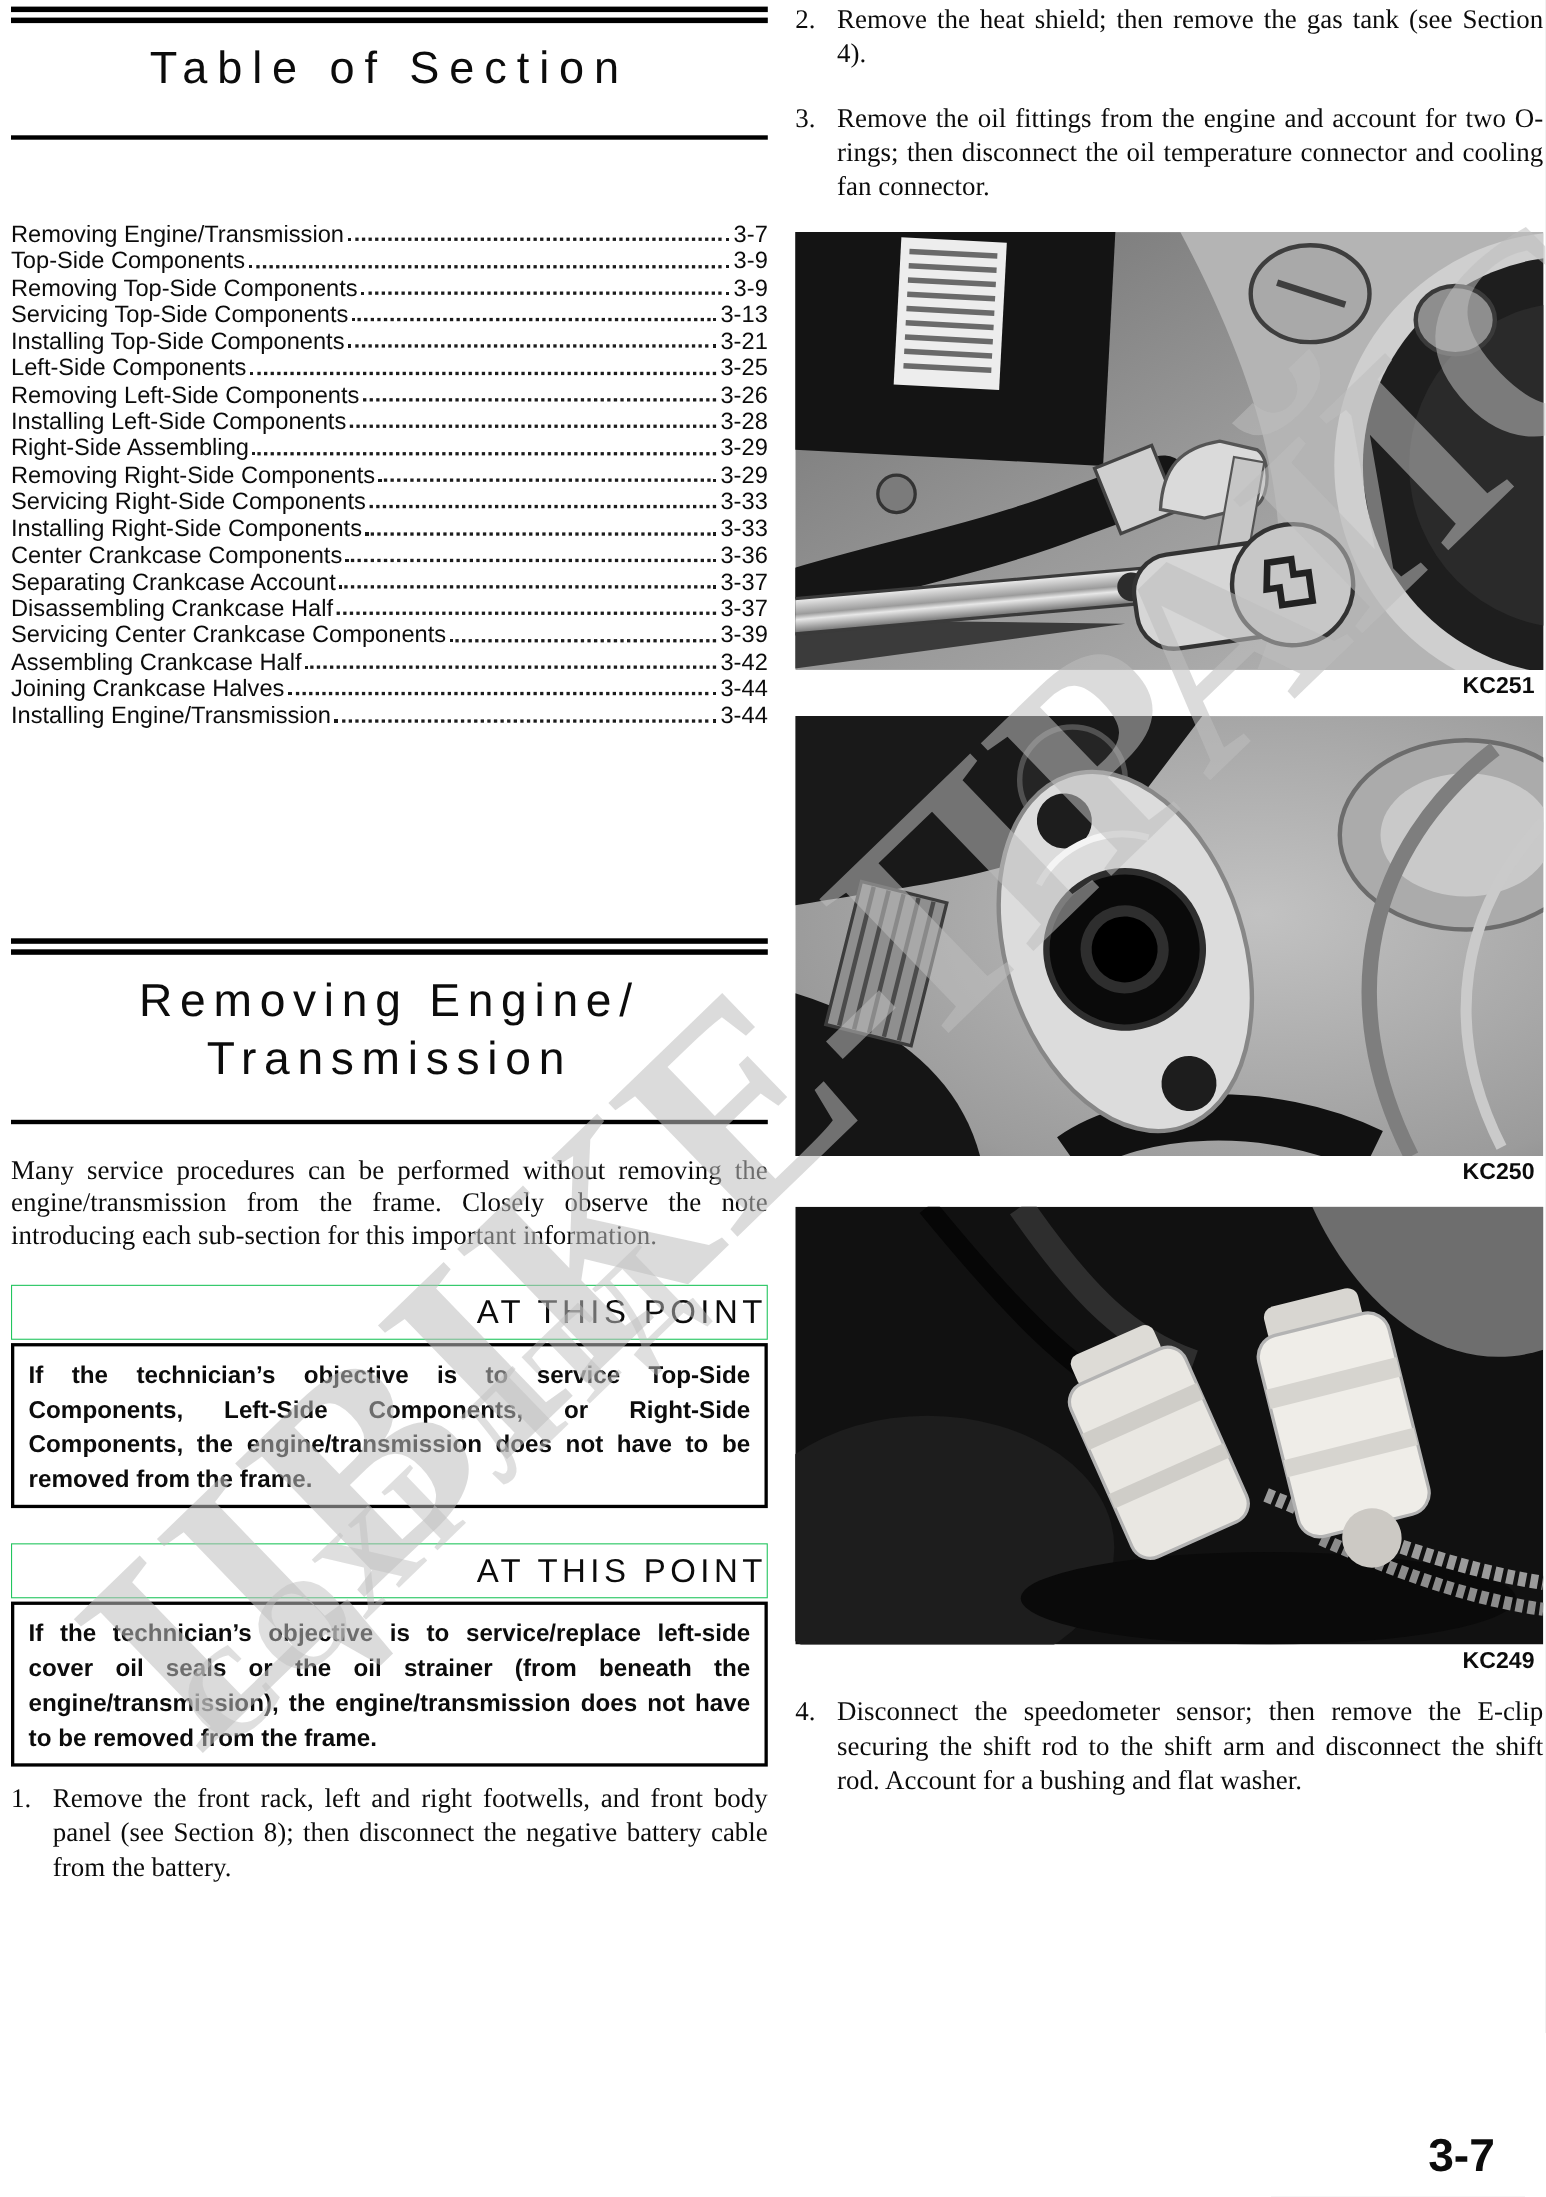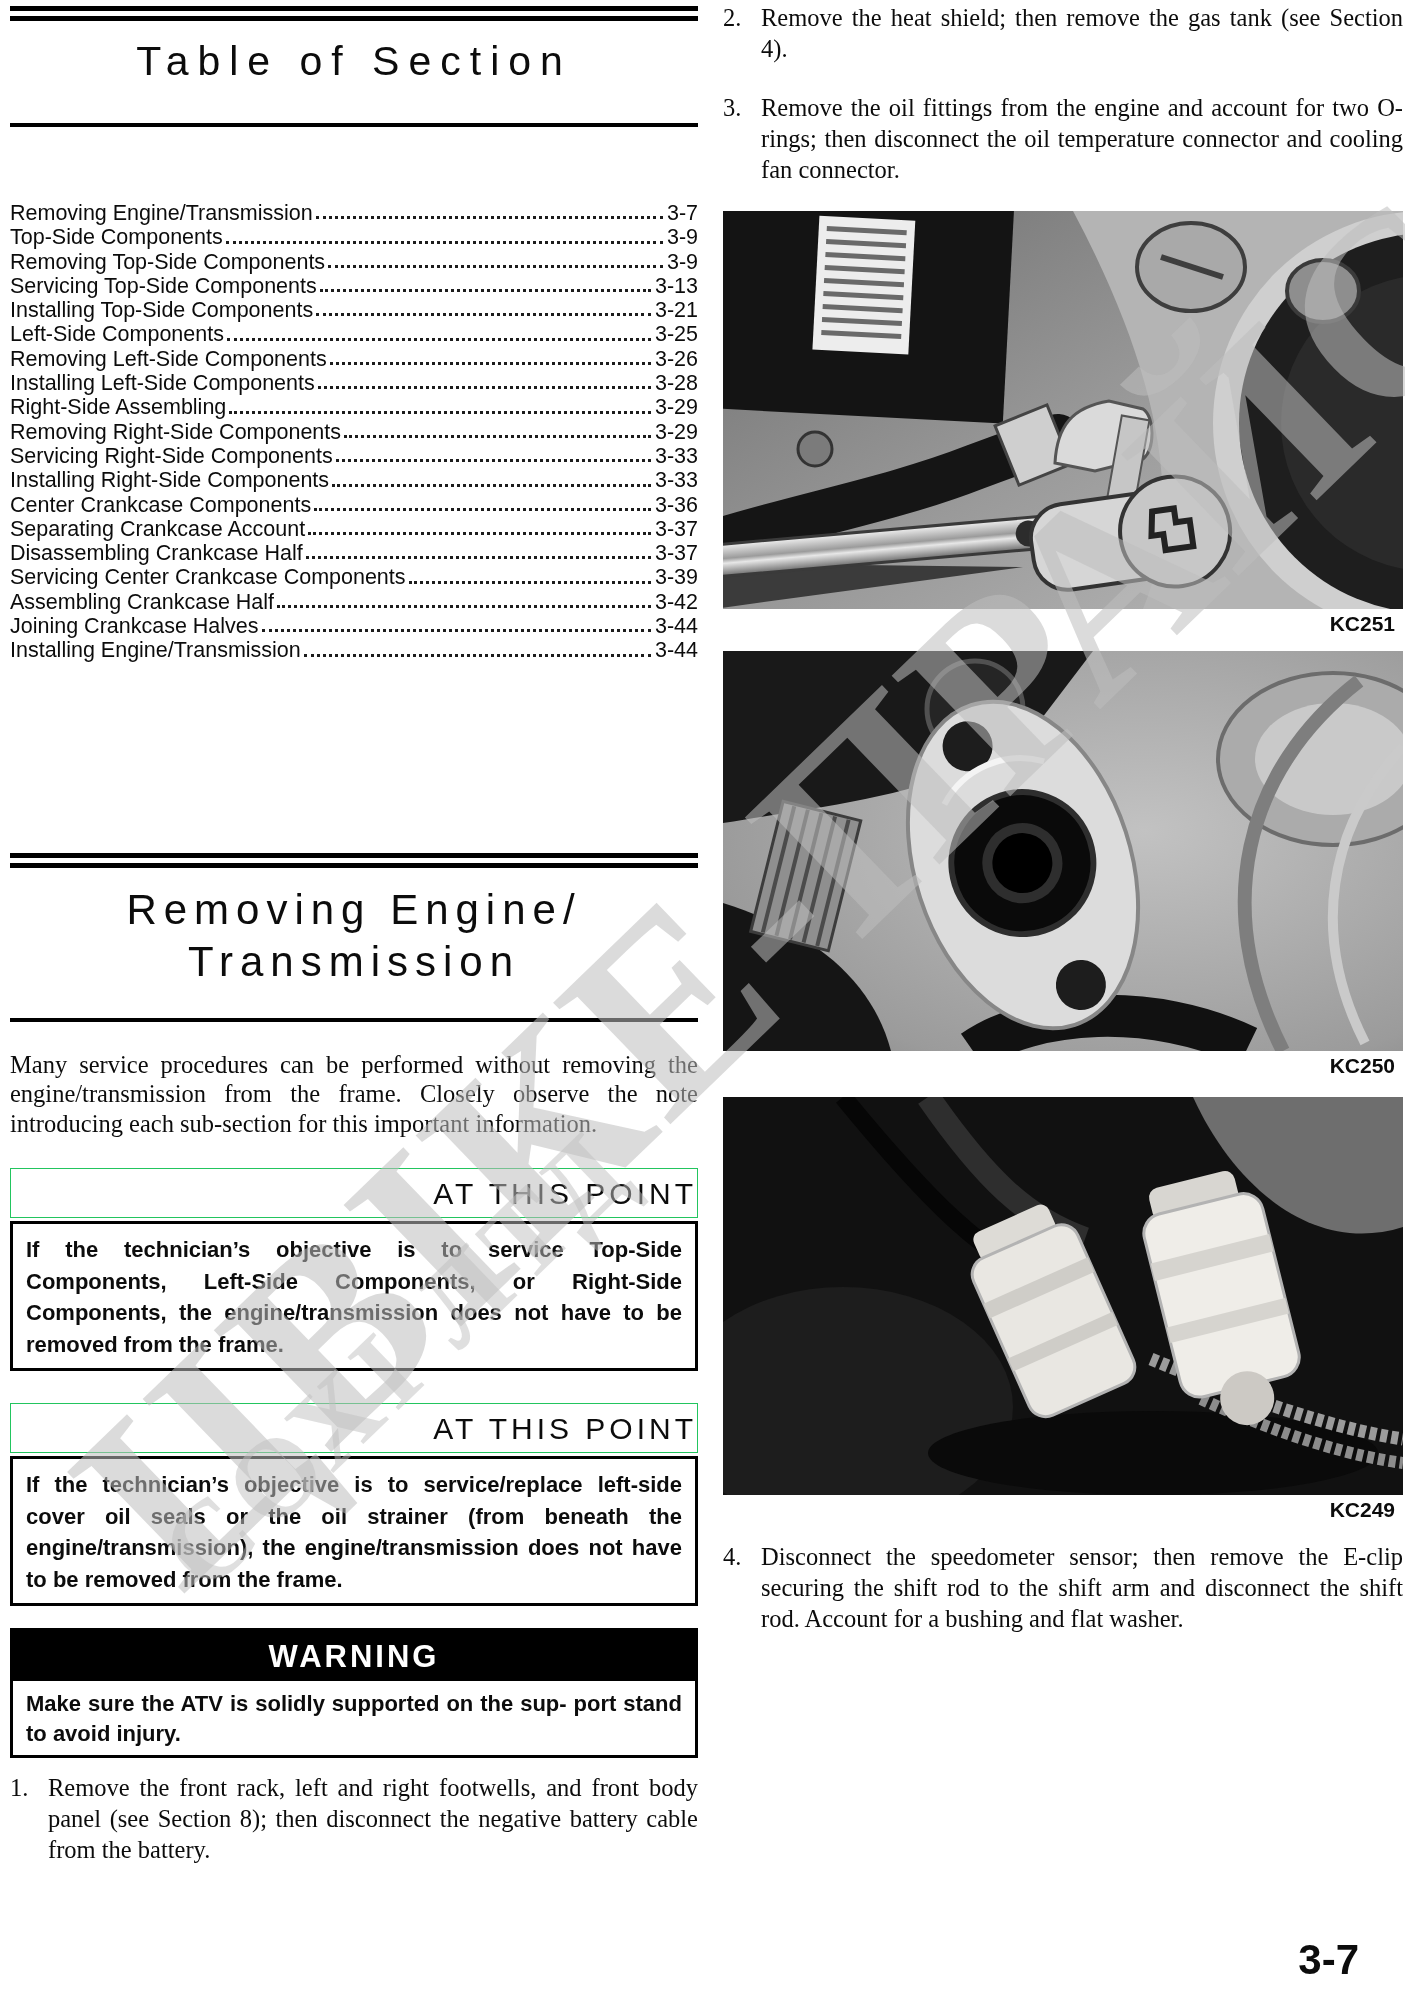--- a/index.html
+++ b/index.html
@@ -195,24 +195,20 @@
       <div class="note-title">AT THIS POINT</div>
       <div class="note-body">If the technician’s objective is to service Top-Side Components, Left-Side Components, or Right-Side Components, the engine/transmission does not have to be removed from the frame.</div>
     </div>
 
     <div class="note">
       <div class="note-title">AT THIS POINT</div>
       <div class="note-body">If the technician’s objective is to service/replace left-side cover oil seals or the oil strainer (from beneath the engine/transmission), the engine/transmission does not have to be removed from the frame.</div>
     </div>
 
 
-    <div class="warn">
-      <div class="warn-title">WARNING</div>
-      <div class="warn-body">Make sure the ATV is solidly supported on the sup- port stand to avoid injury.</div>
-    </div>
 
     <div class="step step1">
       <span class="step-num">1.</span>
       <span class="step-text">Remove the front rack, left and right footwells, and front body panel (see Section 8); then disconnect the negative battery cable from the battery.</span>
     </div>
 
   </div>
 
   <div class="col-right">
 

